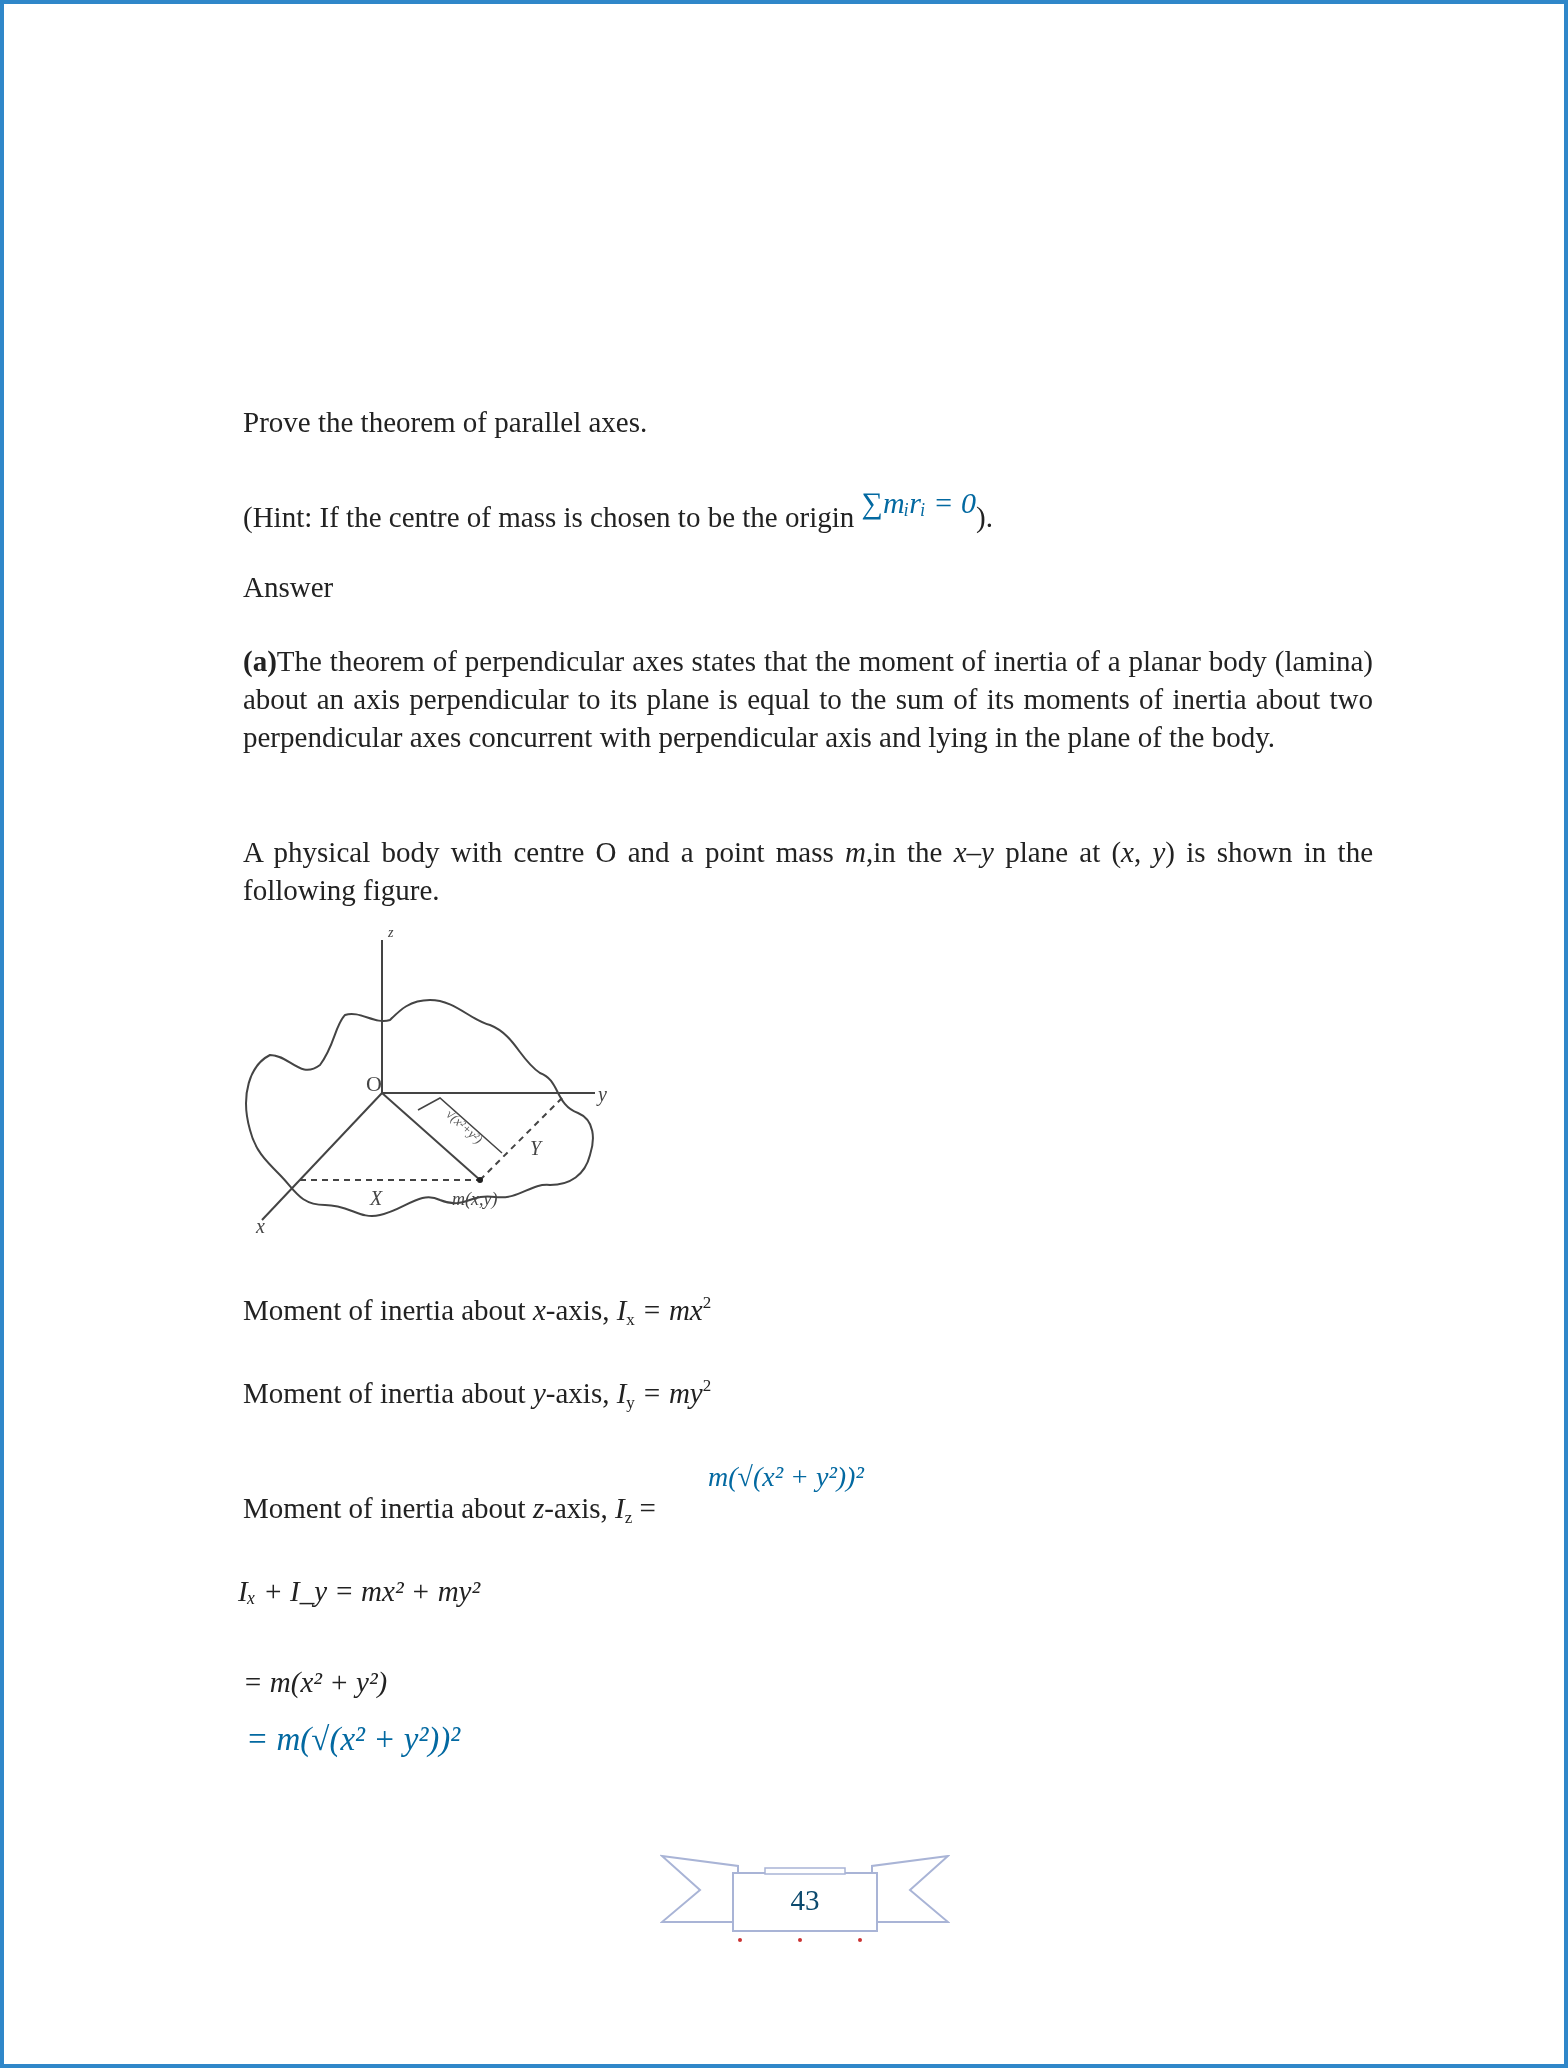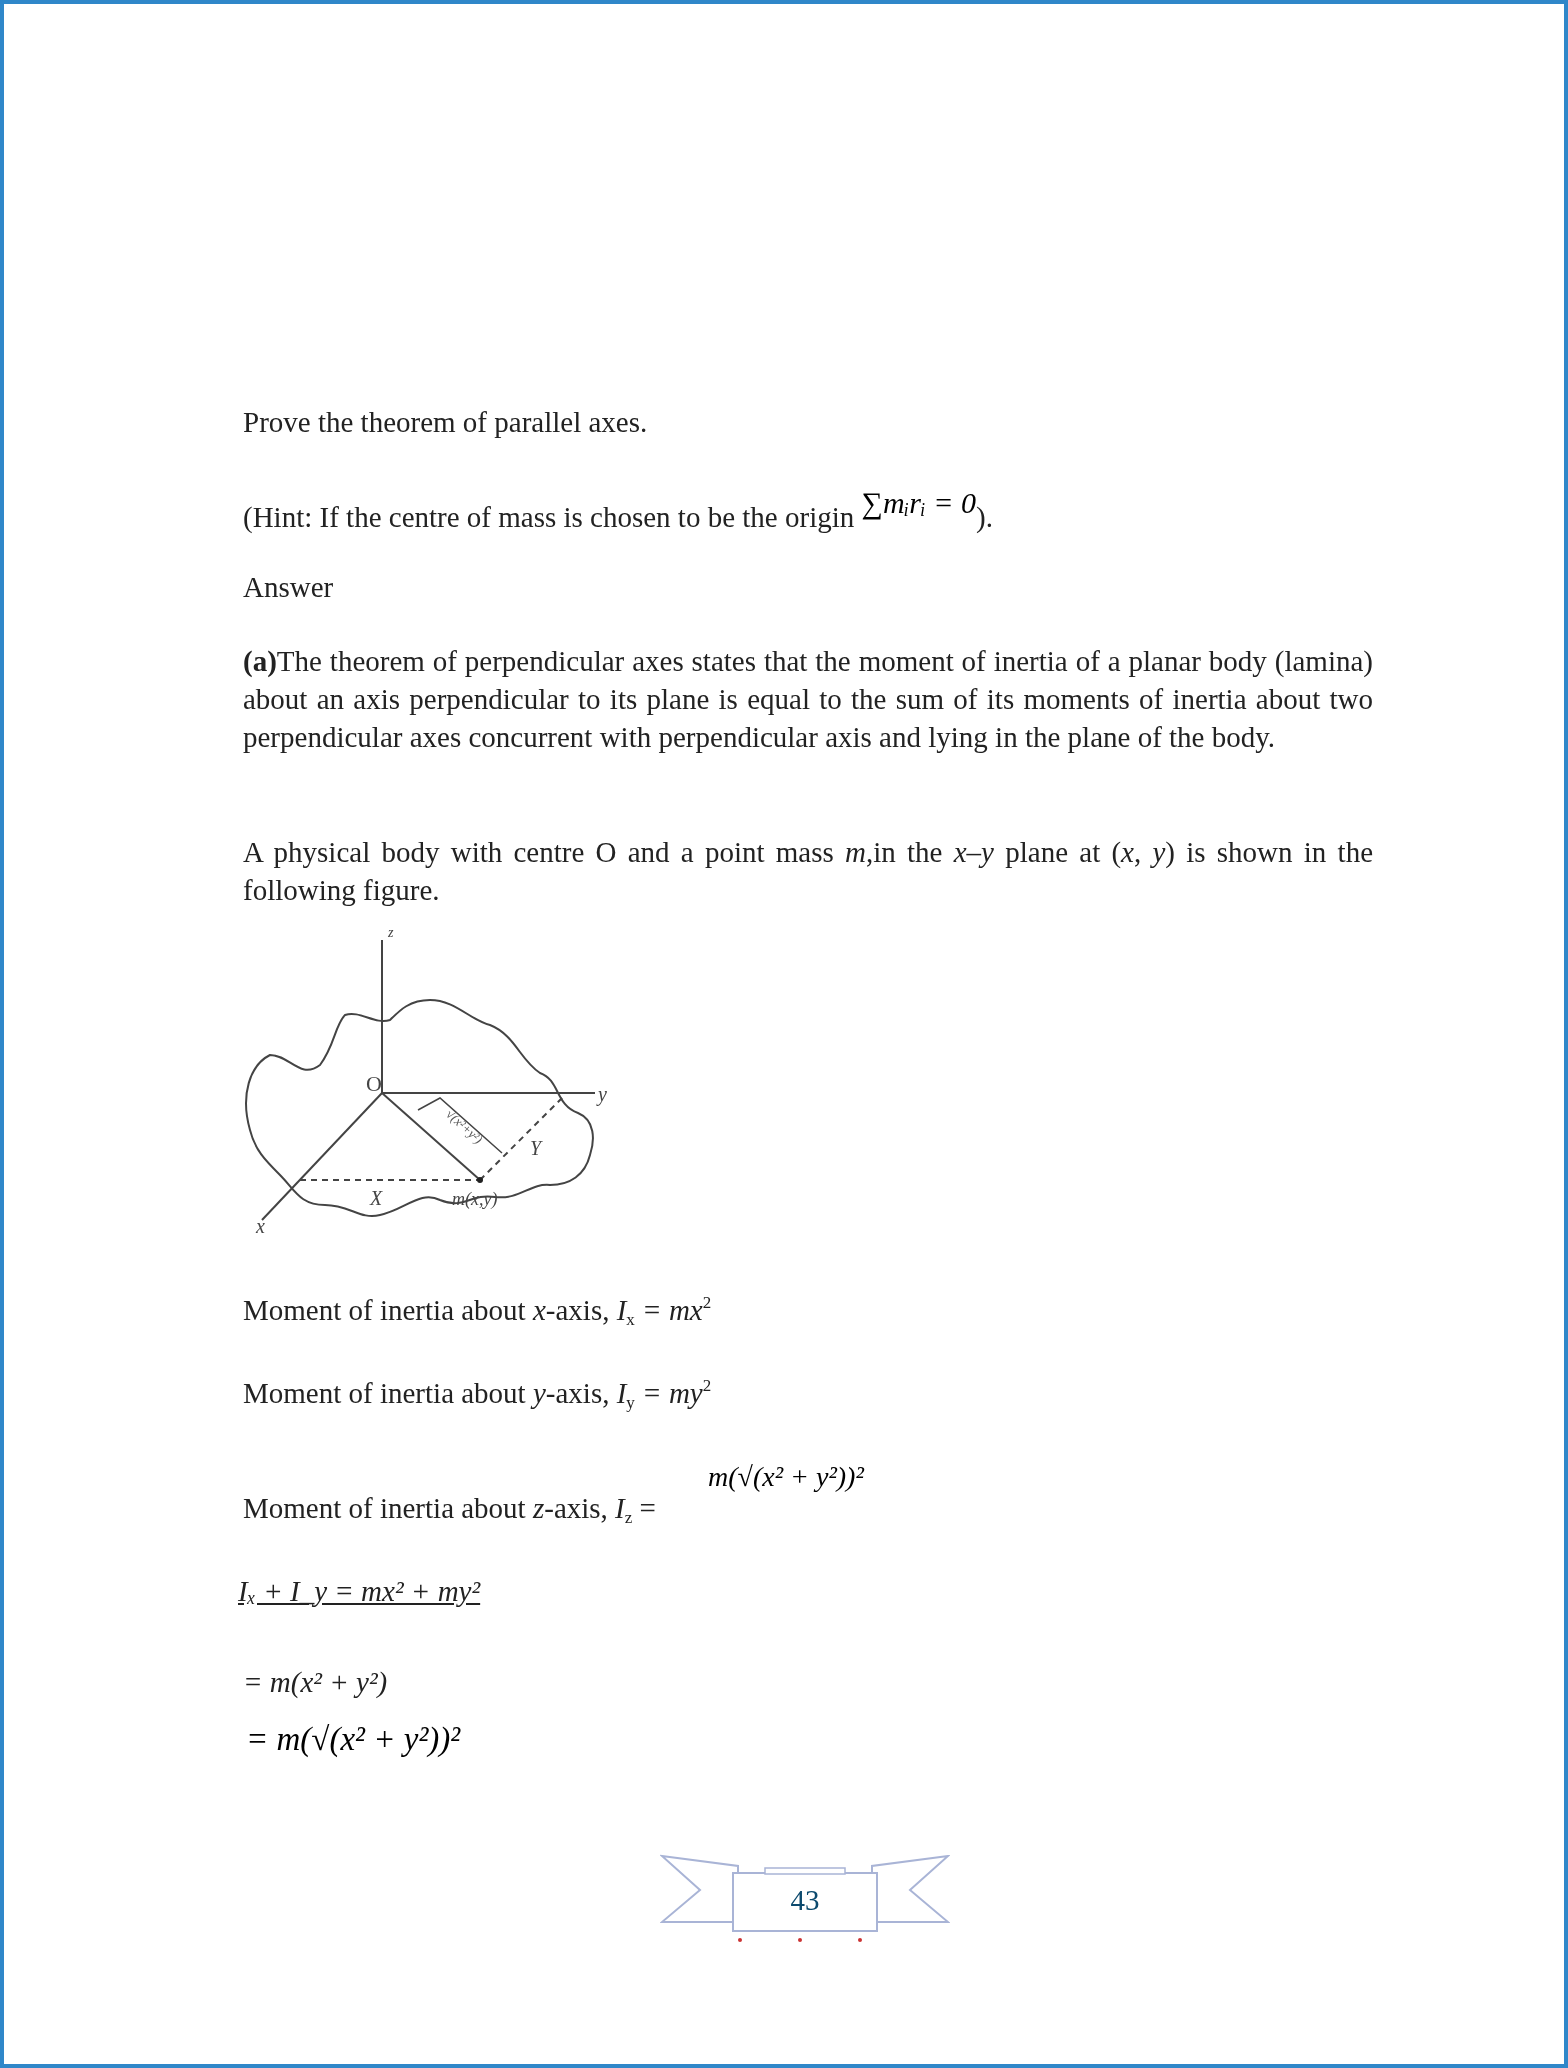--- a/index.html
+++ b/index.html
@@ -5,21 +5,21 @@
   html, body { margin:0; padding:0; }
   body { width:1568px; height:2068px; position:relative; background:#ffffff; overflow:hidden;
          font-family:"Liberation Serif", "DejaVu Serif", serif; color:#222; }
   .frame { position:absolute; left:0; top:0; width:1568px; height:2068px; box-sizing:border-box;
            border:4px solid #2f87c9; }
   .line { position:absolute; left:243px; font-size:29px; line-height:38px; white-space:nowrap; }
   .para { position:absolute; left:243px; width:1130px; font-size:29px; line-height:38px; text-align:justify; }
   i { font-style:italic; }
   .sub { font-size:17px; vertical-align:-5px; }
   .sup { font-size:17px; vertical-align:12px; }
-  .math-img { color:#000000; font-style:italic; }
+  .math-img { color:#0369a1; font-style:italic; }
   .figure { position:absolute; left:240px; top:915px; width:370px; height:320px; }
   .banner { position:absolute; left:660px; top:1852px; width:290px; height:90px; }
   .page-num { position:absolute; left:733px; top:1873px; width:144px; height:55px; text-align:center;
               font-size:29px; line-height:55px; color:#0c4a6e; }
 </style>
 </head>
 <body>
 
 <div class="frame"></div>
 
@@ -70,21 +70,21 @@
   </svg>
 </div>
 
 <div class="line" style="top:1284px;text-align:right;"><span>Moment of inertia about </span><i>x</i><span>-axis, </span><i>I</i><span class="sub">x</span><i> = mx</i><span class="sup">2</span></div>
 
 <div class="line" style="top:1367px;"><span>Moment of inertia about </span><i>y</i><span>-axis, </span><i>I</i><span class="sub">y</span><i> = my</i><span class="sup">2</span></div>
 
 <div class="line" style="top:1489px;"><span>Moment of inertia about </span><i>z</i><span>-axis, </span><i>I</i><span class="sub">z</span><span> =</span></div>
 <div class="line math-img" style="left:708px; top:1458px; font-size:28px;">m(√(x² + y²))²</div>
 
-<div class="line" style="top:1572px; left:238px; font-style:italic;text-decoration:underline;">Iₓ + I_y = mx² + my²</div>
+<div class="line" style="top:1572px; left:238px; font-style:italic;">Iₓ + I_y = mx² + my²</div>
 <div class="line" style="top:1663px; left:243px; font-style:italic;">= m(x² + y²)</div>
 <div class="line math-img" style="top:1720px; left:246px; font-size:33px;">= m(√(x² + y²))²</div>
 
 <div class="banner">
   <svg width="290" height="90" viewBox="0 0 290 90" xmlns="http://www.w3.org/2000/svg">
     <polygon points="2,4 78,14 78,70 2,70 40,38" fill="#fff" stroke="#a9b4d6" stroke-width="2"></polygon>
     <polygon points="288,4 212,14 212,70 288,70 250,38" fill="#fff" stroke="#a9b4d6" stroke-width="2"></polygon>
     <rect x="73" y="21" width="144" height="58" fill="#fff" stroke="#a9b4d6" stroke-width="2"></rect>
     <rect x="105" y="16" width="80" height="6" fill="#fff" stroke="#a9b4d6" stroke-width="1.5"></rect>
     <circle cx="80" cy="88" r="2" fill="#c33"></circle>

